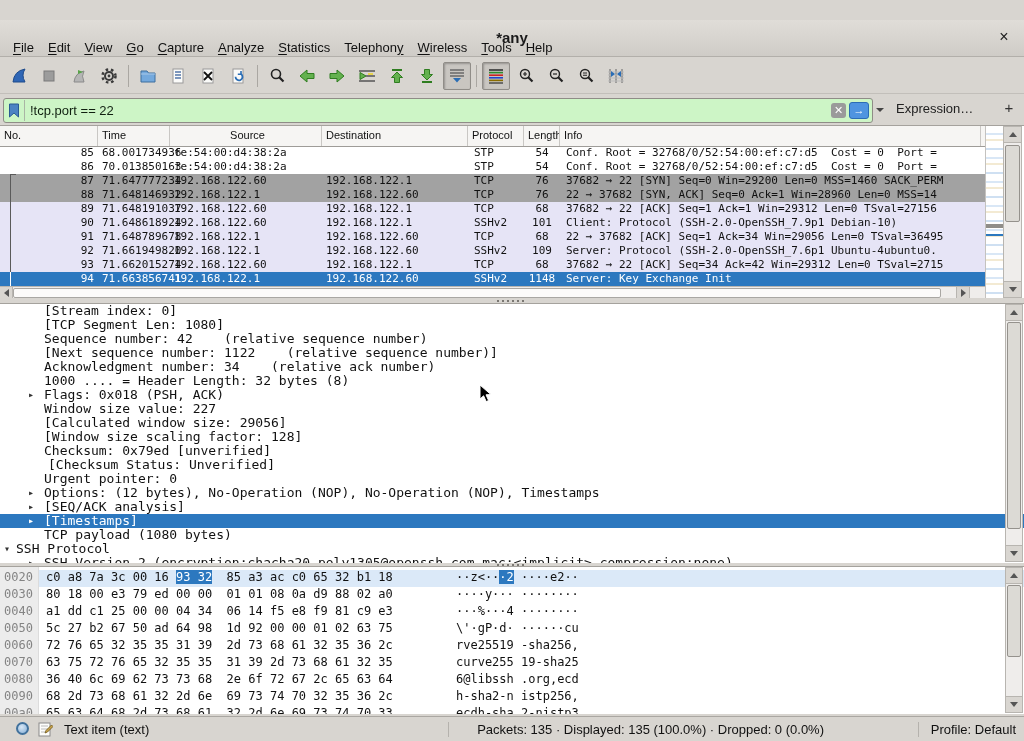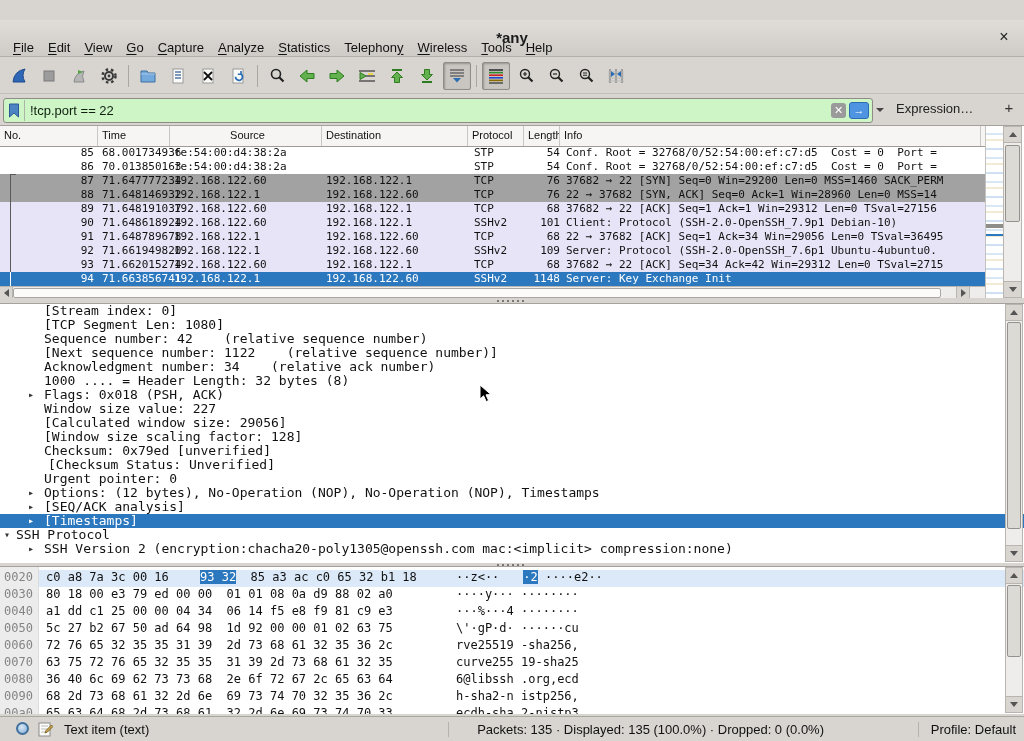--- a/index.html
+++ b/index.html
@@ -35,21 +35,21 @@
   .prow{position:relative;height:14px;line-height:14px;font-size:11px;display:flex;white-space:pre;}
   .prow.gray{background:#a2a2a2;}
   .prow.tcp{background:#e6e4f6;}
   .prow.sel{background:#2c78bf;color:#fff;}
   .cell{box-sizing:border-box;overflow:visible;white-space:pre;flex:0 0 auto;}
   .c-no{width:98px;text-align:right;padding-right:4px;}
   .c-time{width:72px;padding-left:4px;}
   .c-src{width:152px;padding-left:4px;}
   .c-dst{width:146px;padding-left:4px;}
   .c-proto{width:56px;padding-left:6px;}
-  .c-len{width:36px;text-align:right;}
+  .c-len{width:36px;text-align:center;}
   .c-info{flex:1 1 auto;overflow:hidden;padding-left:6px;}
   .brk{position:absolute;left:10px;top:0;bottom:0;width:1px;background:#5a5a5a;}
   .brk-t{position:absolute;left:10px;top:0;width:6px;height:1px;background:#5a5a5a;}
   .prow.sel .brk{background:#fff;}
   
   .minimap{position:absolute;left:985px;top:0;width:17px;height:172px;border-left:1px solid #c4c2bf;background:repeating-linear-gradient(180deg,#ffffff 0 7px,#d9e7f6 7px 9px,#ffffff 9px 13px,#f3ead3 13px 15px,#ffffff 15px 22px,#cfe0f2 22px 24px);}
   .mm-view{position:absolute;left:0;width:100%;height:4px;background:#8f8d89;top:98px;}
   .mm-sel{position:absolute;left:0;width:100%;height:2px;background:#2c78bf;top:108px;}
   .sb{position:absolute;background:#efedeb;border:1px solid #b8b5b0;box-sizing:border-box;}
   .sb .sbtn{position:absolute;left:0;width:100%;height:15px;background:#d9d6d1;display:flex;align-items:center;justify-content:center;}
@@ -74,21 +74,21 @@
   .dline.sel{background:#2c78bf;color:#fff;}
   .dline.sel .exp{color:#fff;}
   
   .hexpane{position:absolute;left:0;top:566px;width:1024px;height:147px;background:#fff;border-top:1px solid #a5a29d;overflow:hidden;font-family:"DejaVu Sans Mono",monospace;}
   .hexcol{position:absolute;left:0;top:0;bottom:0;width:38px;background:#ececec;border-right:1px solid #dcdcdc;}
   .hrow{position:relative;height:17px;line-height:14px;font-size:12px;white-space:pre;padding-left:40px;}
   .rowbg{position:absolute;left:39px;right:0;top:0;bottom:0;background:#dbe9f8;}
   .off{position:absolute;left:4px;color:#848484;}
   .hex{position:absolute;left:46px;}
   .asc{position:absolute;left:456px;}
-  .hl{background:#2c78bf;color:#fff;margin-left:24px;}
+  .hl{background:#2c78bf;color:#fff;}
   
   .statusbar{position:absolute;left:0;top:716px;width:1024px;height:25px;background:#d8d5d0;border-top:1px solid #aaa7a2;box-sizing:border-box;font-size:13px;}
   .expertdot{position:absolute;left:16px;top:5px;width:13px;height:13px;border-radius:50%;border:2px solid #41719c;background:radial-gradient(circle at 40% 35%,#d8e7f5,#85aed6);box-sizing:border-box;}
   .noteicon{position:absolute;left:38px;top:4px;}
   .sb-left{position:absolute;left:64px;top:5px;}
   .sb-pkts{position:absolute;right:200px;top:5px;border-left:1px solid #b5b2ad;padding-left:28px;}
   .sb-prof{position:absolute;right:8px;top:5px;border-left:1px solid #b5b2ad;padding-left:12px;}
   .cursor{position:absolute;left:479px;top:384px;z-index:50;}
   u{text-underline-offset:2px;}
 </style>
@@ -330,20 +330,21 @@
       <div class="dline"><span class="exp" style="left: 28px;">▸</span><span class="txt" style="left: 44px;">Flags: 0x018 (PSH, ACK)</span></div>
       <div class="dline"><span class="txt" style="left: 44px;">Window size value: 227</span></div>
       <div class="dline"><span class="txt" style="left: 44px;">[Calculated window size: 29056]</span></div>
       <div class="dline"><span class="txt" style="left: 44px;">[Window size scaling factor: 128]</span></div>
       <div class="dline"><span class="txt" style="left: 44px;">Checksum: 0x79ed [unverified]</span></div>
       <div class="dline"><span class="txt" style="left: 48px;">[Checksum Status: Unverified]</span></div>
       <div class="dline"><span class="txt" style="left: 44px;">Urgent pointer: 0</span></div>
       <div class="dline"><span class="exp" style="left: 28px;">▸</span><span class="txt" style="left: 44px;">Options: (12 bytes), No-Operation (NOP), No-Operation (NOP), Timestamps</span></div>
       <div class="dline"><span class="exp" style="left: 28px;">▸</span><span class="txt" style="left: 44px;">[SEQ/ACK analysis]</span></div>
       <div class="dline sel"><span class="exp" style="left: 28px;">▸</span><span class="txt" style="left: 44px;">[Timestamps]</span></div>
+      <div class="dline"><span class="txt" style="left: 44px;">TCP payload (1080 bytes)</span></div>
       <div class="dline"><span class="exp" style="left: 4px;">▾</span><span class="txt" style="left: 16px;">SSH Protocol</span></div>
       <div class="dline"><span class="exp" style="left: 28px;">▸</span><span class="txt" style="left: 44px;">SSH Version 2 (encryption:chacha20-poly1305@openssh.com mac:&lt;implicit&gt; compression:none)</span></div>
     </div>
   <div class="sb" style="left:1005px;top:304px;width:18px;height:258px;">
     <span class="sbtn up">
         <i class="tri-u"></i>
       </span>
     <span class="thumb" style="top:17px;height:205px;"></span>
     <span class="sbtn dn">
         <i class="tri-d"></i>

